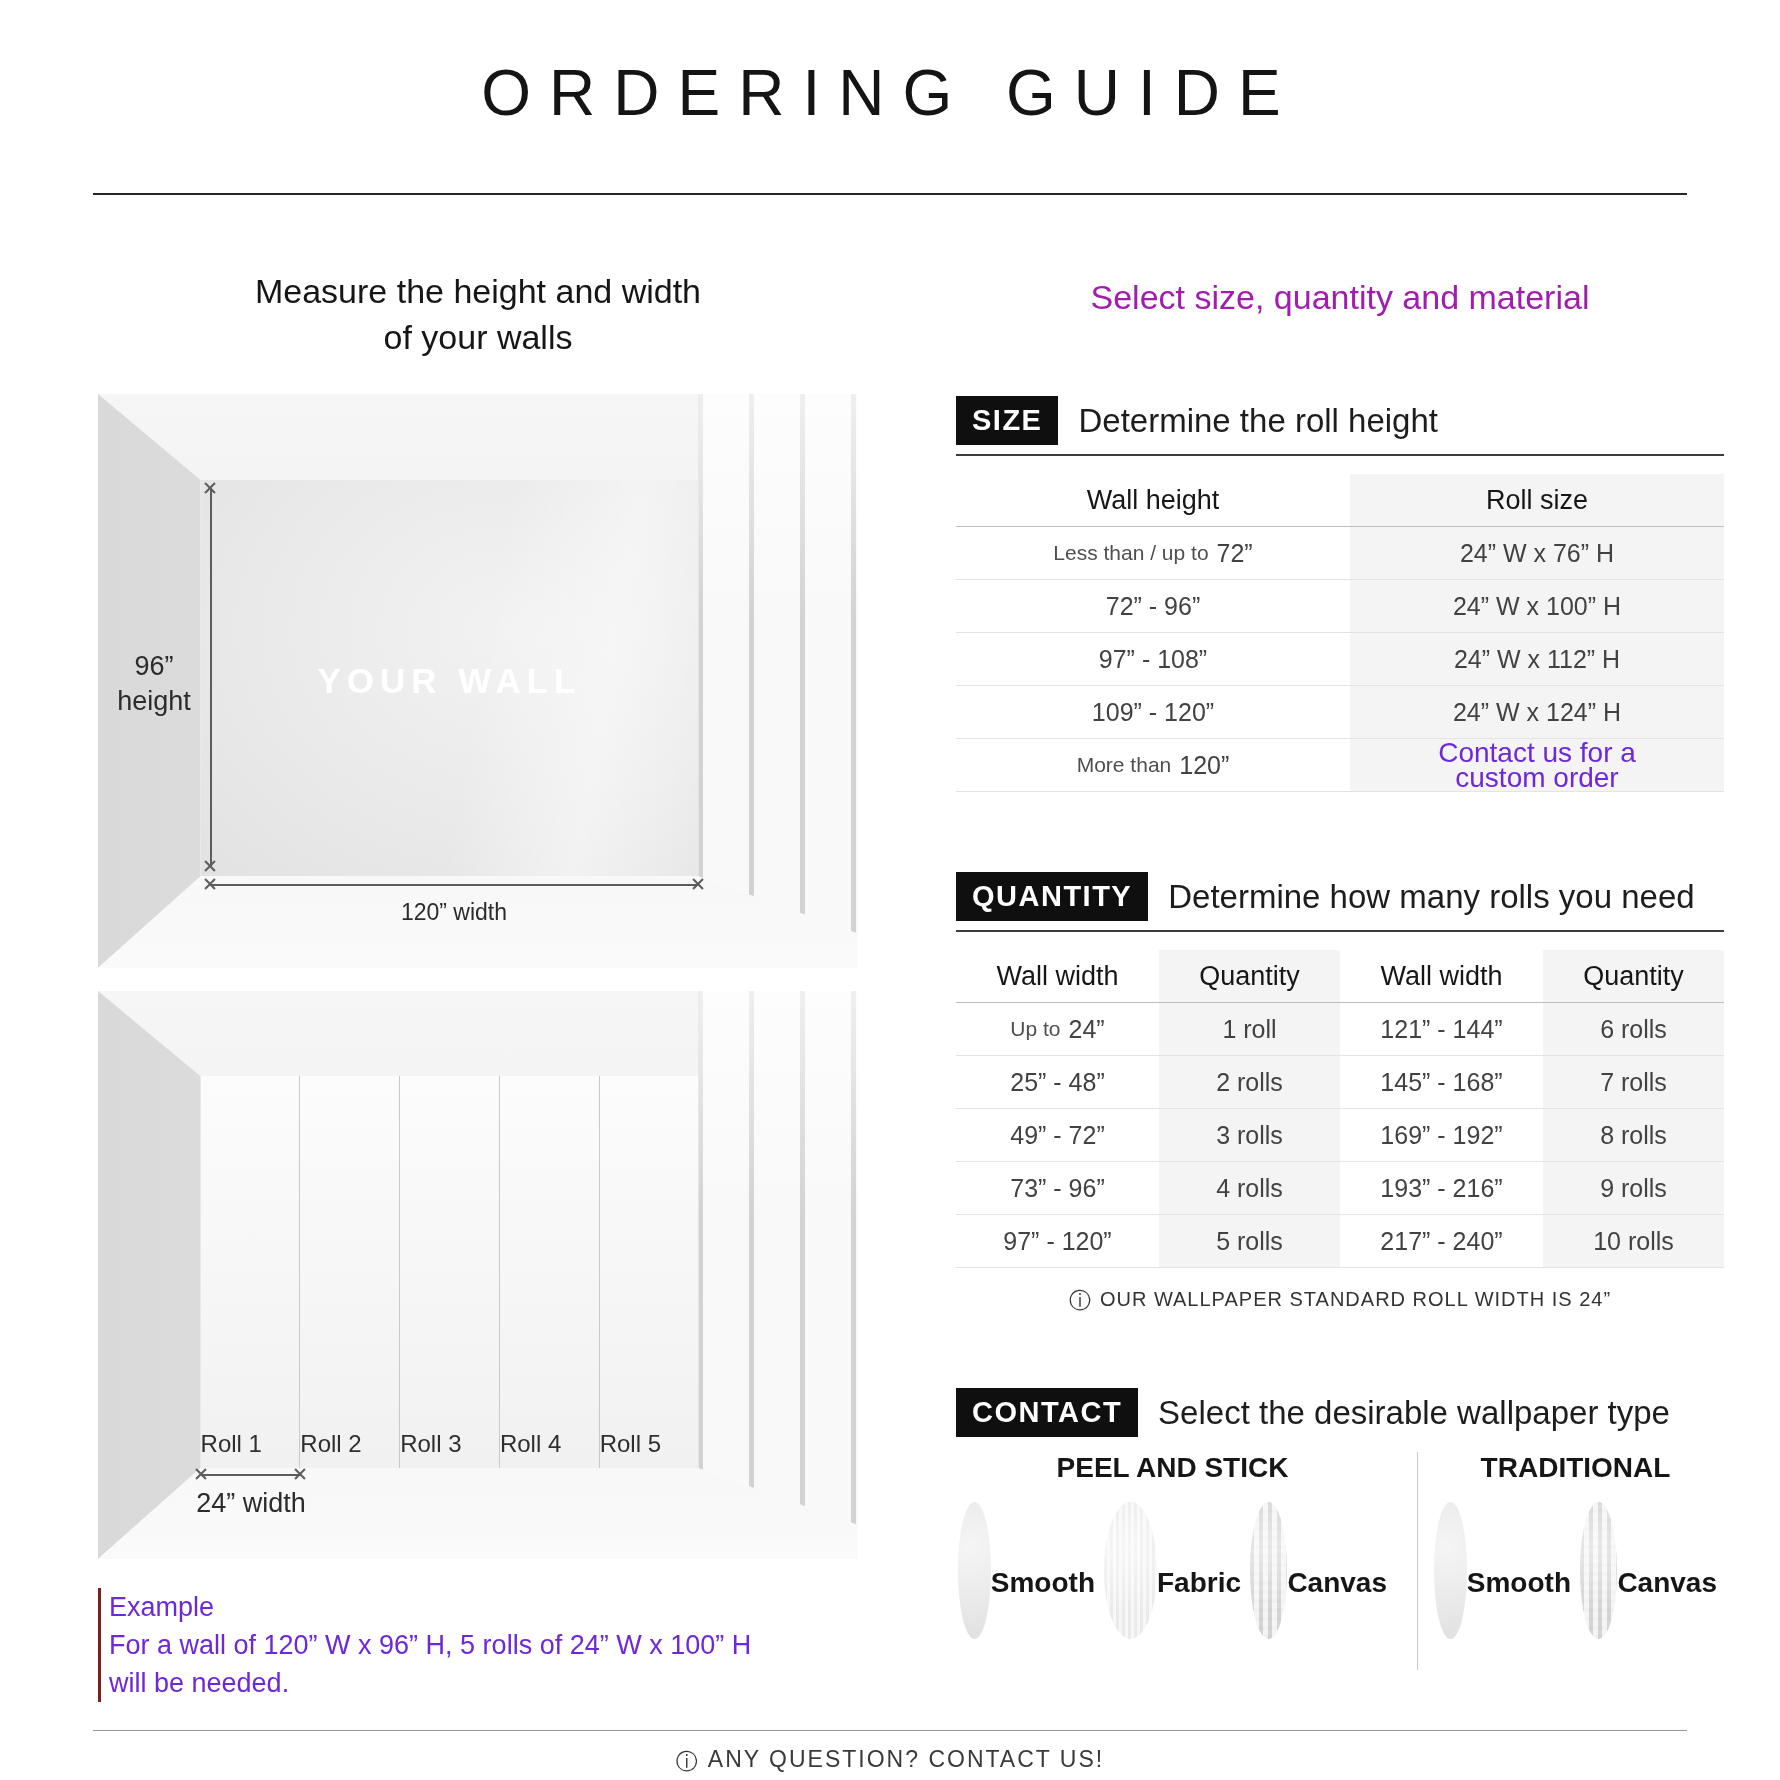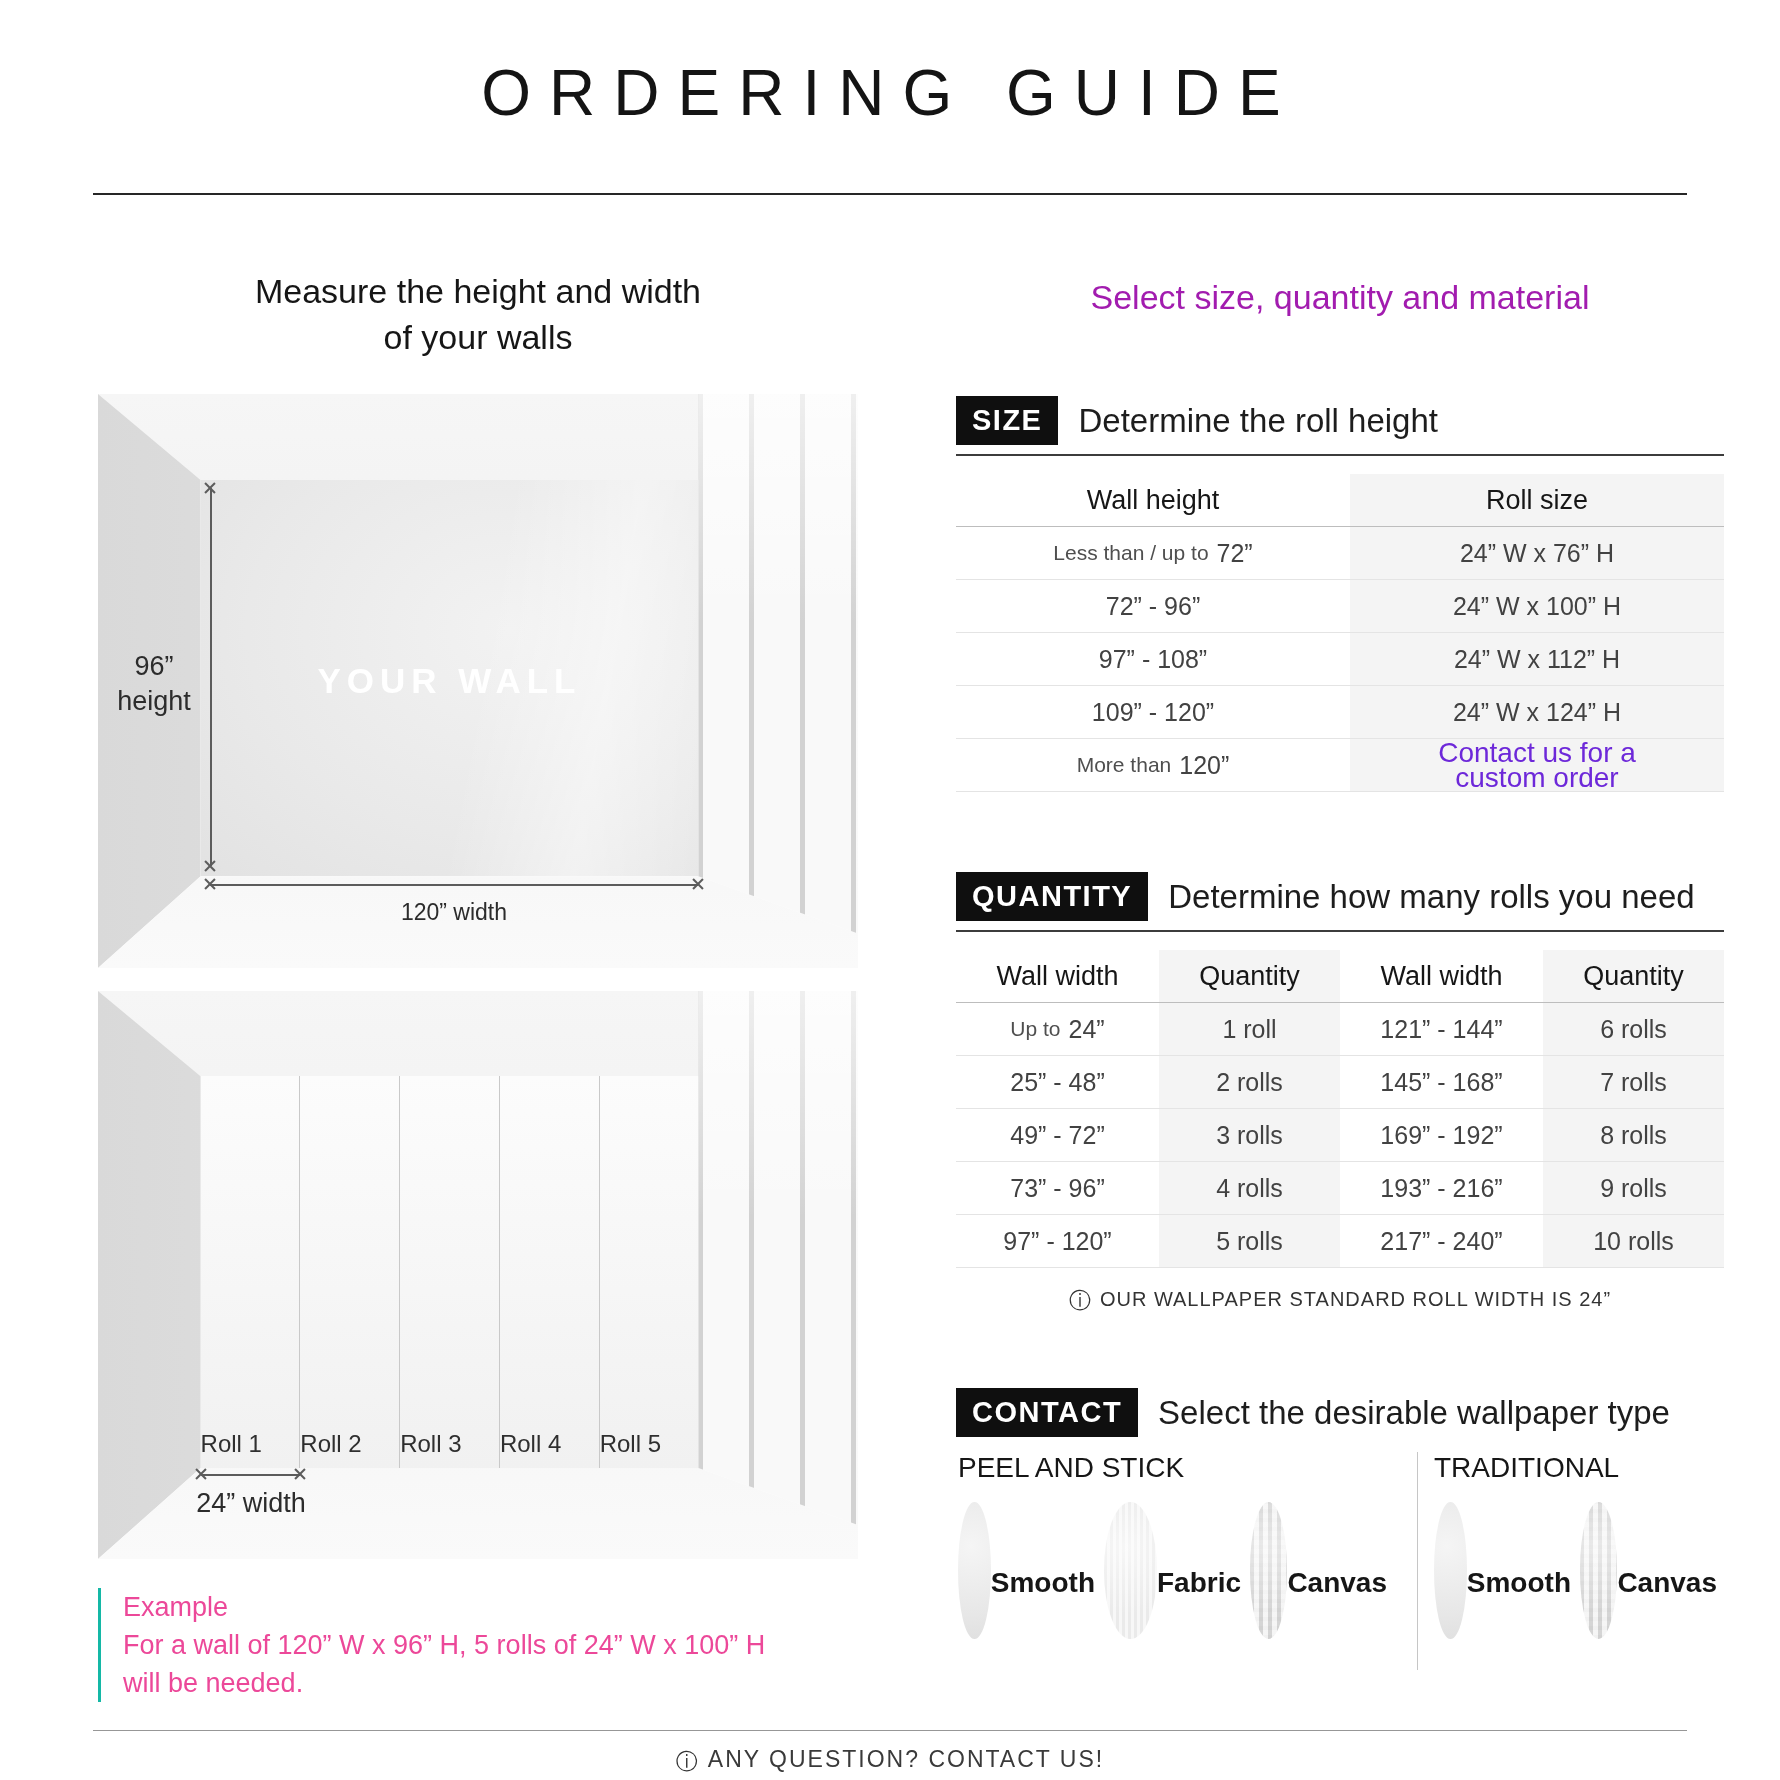--- a/index.html
+++ b/index.html
@@ -45,21 +45,21 @@
 
   .panels{position:absolute;left:13.5%;top:15%;width:65.5%;height:69%;display:flex}
   .panel{flex:1;position:relative;background:linear-gradient(180deg,#fcfcfc,#f1f1f1);border-right:1px solid #c9c9c9}
   .panel:last-child{border-right:none}
   .roll-label{position:absolute;left:0;bottom:10px;width:100%;text-align:left;font-size:24px;color:#2f2f2f}
   #r2-hline{left:103px;top:483px;width:99px}
   #r2-x-left{left:96px;top:476px}
   #r2-x-right{left:195px;top:476px}
   #r2-width-label{position:absolute;left:63px;top:497px;width:180px;text-align:center;font-size:27px;color:#2c2c2c}
 
-  #example{position:absolute;left:98px;top:1588px;width:730px;border-left:3px solid #14b8a6;padding-left:22px;font-size:27px;line-height:38px;color:#ec4899}
+  #example{position:absolute;left:98px;top:1588px;width:730px;border-left:3px solid #7f1d1d;padding-left:8px;font-size:27px;line-height:38px;color:#6d28d9}
 
   
   #right-heading{position:absolute;top:278px;left:956px;width:768px;text-align:center;font-size:34px;color:#a21caf}
   .sec-head{position:absolute;display:flex;align-items:center;gap:20px}
   .tag{background:#0f0f0f;color:#fff;font-weight:bold;letter-spacing:1.5px;font-size:29px;padding:8px 16px}
   .sec-sub{font-size:33px;color:#1d1d1d;white-space:nowrap}
   #size-head{left:956px;top:396px}
   #size-divider{position:absolute;left:956px;top:454px;width:768px;border-top:2px solid #3c3c3c}
   #qty-head{left:956px;top:872px}
   #qty-divider{position:absolute;left:956px;top:930px;width:768px;border-top:2px solid #3c3c3c}
@@ -80,21 +80,21 @@
   .pre{font-size:21px;color:#4f4f4f;margin-right:8px}
   .pre:empty{display:none}
   .small-2l{display:block;font-size:28px;line-height:25px;color:#6d28d9}
 
   #roll-note{position:absolute;left:956px;top:1286px;width:768px;text-align:center;font-size:20px;letter-spacing:1px;color:#333}
   .info-glyph{font-size:22px;margin-right:8px;vertical-align:-2px;color:#333}
 
   .mat-group{position:absolute;top:1452px}
   #mat-peel{left:958px;width:429px}
   #mat-trad{left:1434px;width:283px}
-  .mat-title{text-align:left;font-weight:normal;font-size:28px;color:#161616;margin-bottom:18px}
+  .mat-title{text-align:center;font-weight:bold;font-size:28px;color:#161616;margin-bottom:18px}
   .mat-row{display:flex;gap:9px}
   .mat-item{width:137px;display:flex;flex-direction:row;align-items:center}
   .circle{width:137px;height:137px;border-radius:50%}
   .tex-smooth{background:radial-gradient(circle at 38% 32%,#f5f5f5,#e7e7e7 72%,#e0e0e0 100%)}
   .tex-fabric{background:radial-gradient(circle at 40% 33%,rgba(255,255,255,.6),rgba(255,255,255,0) 70%),repeating-linear-gradient(90deg,#eaeaea 0 3px,#f7f7f7 3px 6px),repeating-linear-gradient(0deg,#ececec 0 3px,#f9f9f9 3px 6px)}
   .tex-canvas{background:radial-gradient(circle at 40% 33%,rgba(255,255,255,.5),rgba(255,255,255,0) 70%),repeating-linear-gradient(90deg,rgba(208,208,208,.85) 0 4px,rgba(246,246,246,.85) 4px 9px),repeating-linear-gradient(0deg,#dadada 0 4px,#f2f2f2 4px 9px)}
   .mat-label{margin-top:24px;font-weight:bold;font-size:28px;color:#161616}
   #mat-divider{position:absolute;left:1417px;top:1452px;height:218px;border-left:1px solid #c6c6c6}
 
   

